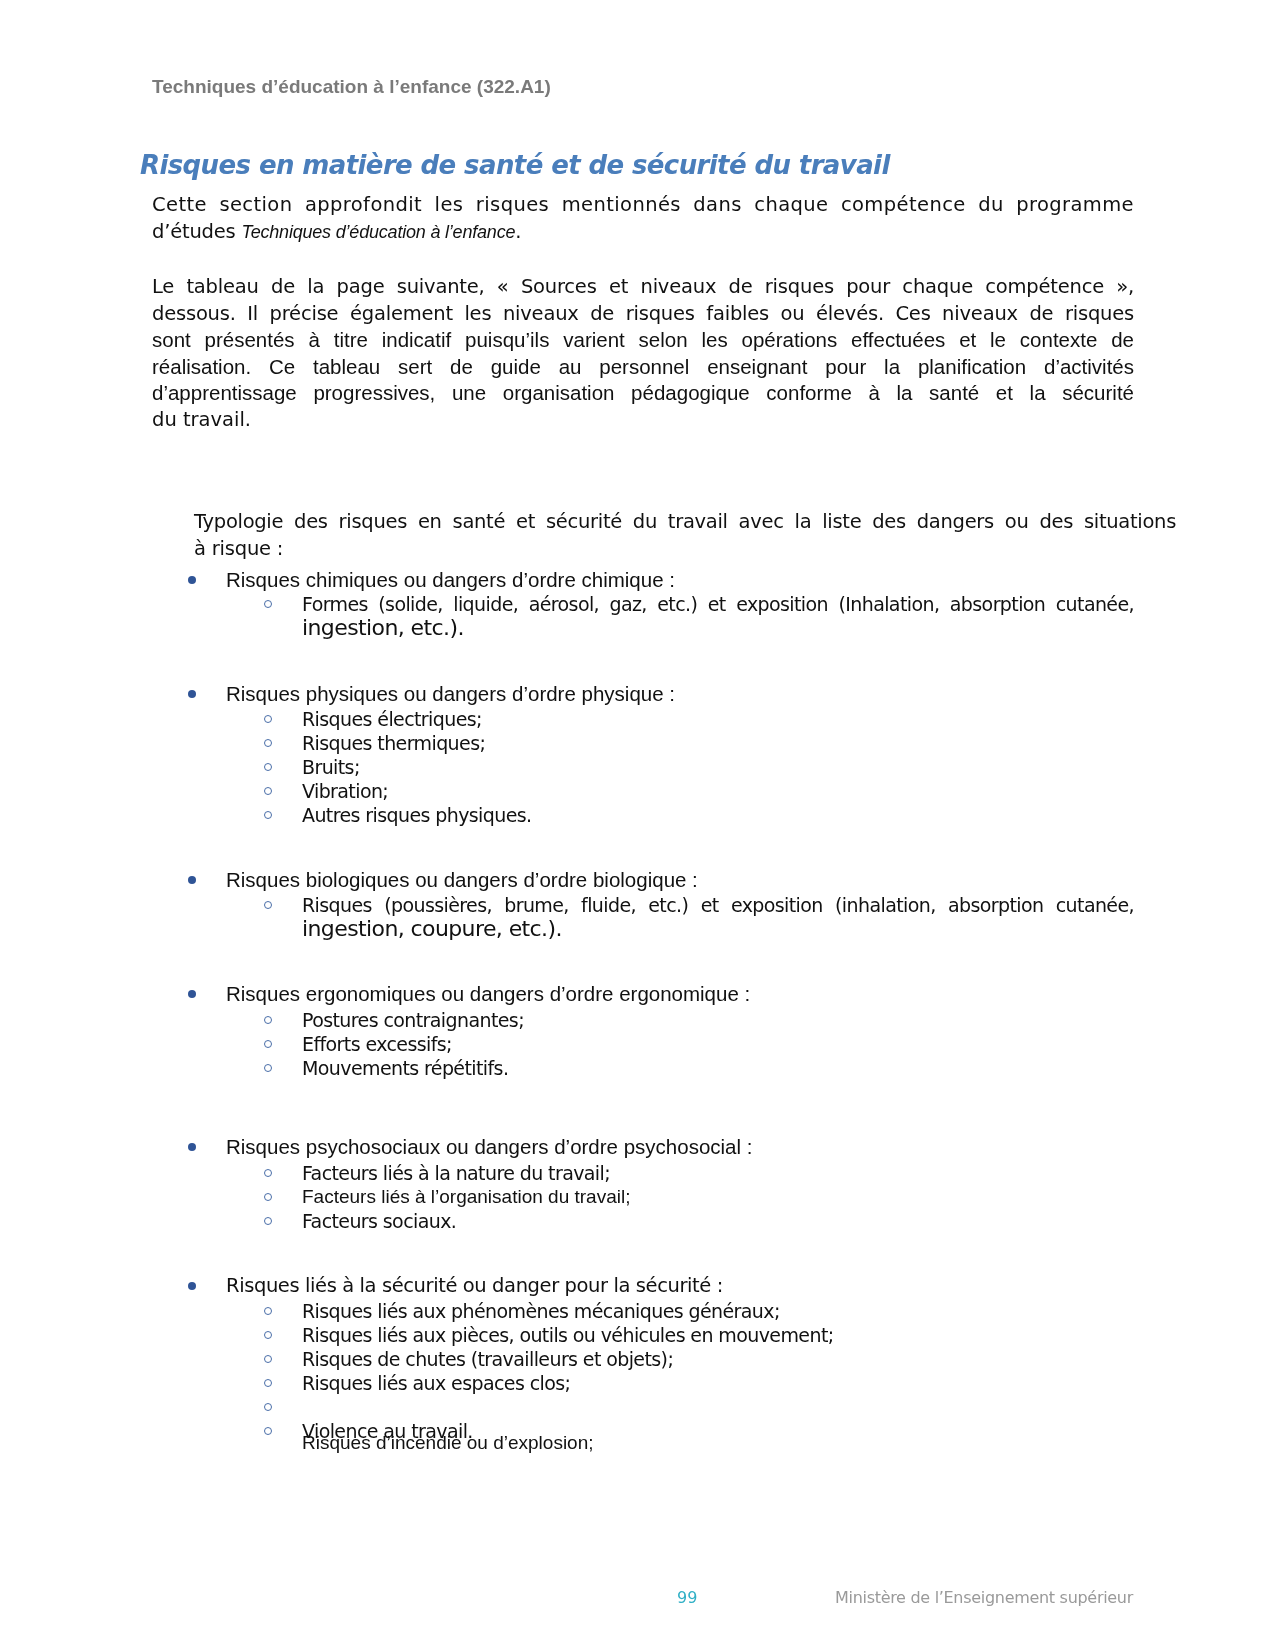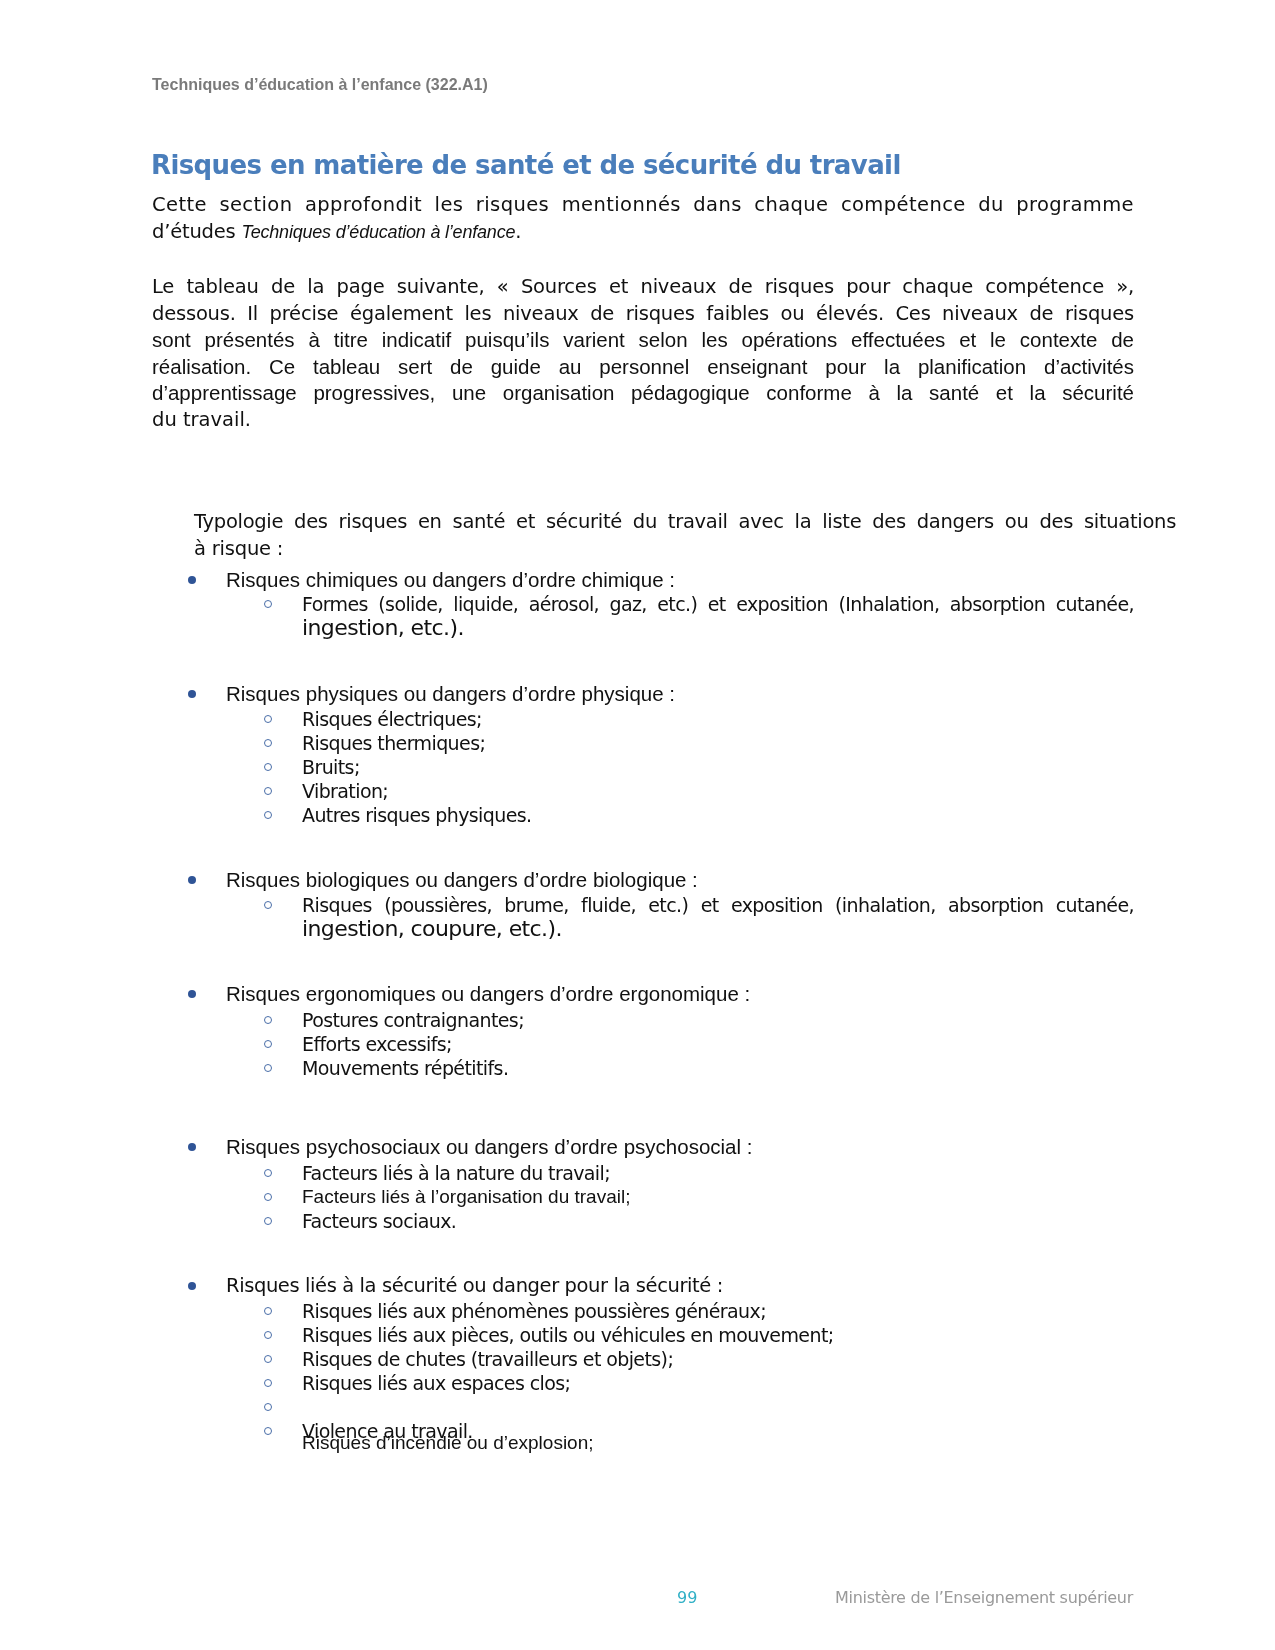--- a/index.html
+++ b/index.html
@@ -1,21 +1,21 @@
 <!DOCTYPE html>
 <html><head>
   <meta charset="utf-8">
   <style>
     html, body { margin: 0; padding: 0; background: #ffffff; }
     body { width: 1275px; height: 1650px; position: relative; overflow: hidden;
            font-family: "Liberation Sans", sans-serif; color: #111111; }
     .abs { position: absolute; }
-    .running-header { left: 152px; top: 76px; font-size: 16px; font-weight: bold; color: #7a7a7a; white-space: nowrap; }
-    .section-title { left: 151px; top: 150px; font-size: 26px; font-weight: bold; color: #4a7ebb; white-space: nowrap;
-                     font-family: "DejaVu Sans", sans-serif; letter-spacing: -0.6px; }
+    .running-header { left: 152px; top: 76px; font-size: 19px; font-weight: bold; color: #7a7a7a; white-space: nowrap; }
+    .section-title { left: 140px; top: 150px; font-size: 26px; font-weight: bold; color: #4a7ebb; white-space: nowrap;
+                     font-family: "DejaVu Sans", sans-serif; letter-spacing: -0.6px; font-style: italic; }
     .para { left: 152px; width: 982px; font-size: 20.5px; line-height: 26.5px; text-align: justify; }
     .para .line { display: block; white-space: nowrap; text-align-last: justify; }
     .para .line.last { text-align-last: left; }
     .cond { font-family: "DejaVu Sans", sans-serif; font-size: 19.5px; letter-spacing: -0.2px; }
     .bullet { position: absolute; left: 188px; font-size: 20.5px; line-height: 26px; white-space: nowrap; }
     .bullet .dot { position: absolute; left: 0; top: 9px; width: 8px; height: 8px; border-radius: 50%; background: #2f5496; }
     .bullet .btext { position: absolute; left: 38px; top: 0; }
     .sub { position: absolute; left: 263px; font-size: 19px; line-height: 24px; white-space: nowrap; font-family: "DejaVu Sans", sans-serif; letter-spacing: -0.6px; }
     .sub .ring { position: absolute; left: 1px; top: 8px; width: 8px; height: 8px; border-radius: 50%; border: 1.2px solid #4a6ea8; box-sizing: border-box; }
     .sub .stext { position: absolute; left: 39px; top: 0; }
@@ -128,21 +128,21 @@
     <span class="ring"></span>
     <span class="stext">Facteurs sociaux.</span>
   </div>
 
 <div class="bullet" style="top:1273px;">
   <span class="dot"></span>
   <span class="btext" style="font-family:'DejaVu Sans',sans-serif;font-size:19.5px;letter-spacing:-0.4px;">Risques liés à la sécurité ou danger pour la sécurité :</span>
 </div>
 <div class="sub" style="top:1299px;">
     <span class="ring"></span>
-    <span class="stext">Risques liés aux phénomènes poussières généraux;</span>
+    <span class="stext">Risques liés aux phénomènes mécaniques généraux;</span>
   </div>
 <div class="sub" style="top:1323px;">
     <span class="ring"></span>
     <span class="stext">Risques liés aux pièces, outils ou véhicules en mouvement;</span>
   </div>
 <div class="sub" style="top:1347px;">
     <span class="ring"></span>
     <span class="stext">Risques de chutes (travailleurs et objets);</span>
   </div>
 <div class="sub" style="top:1371px;">

